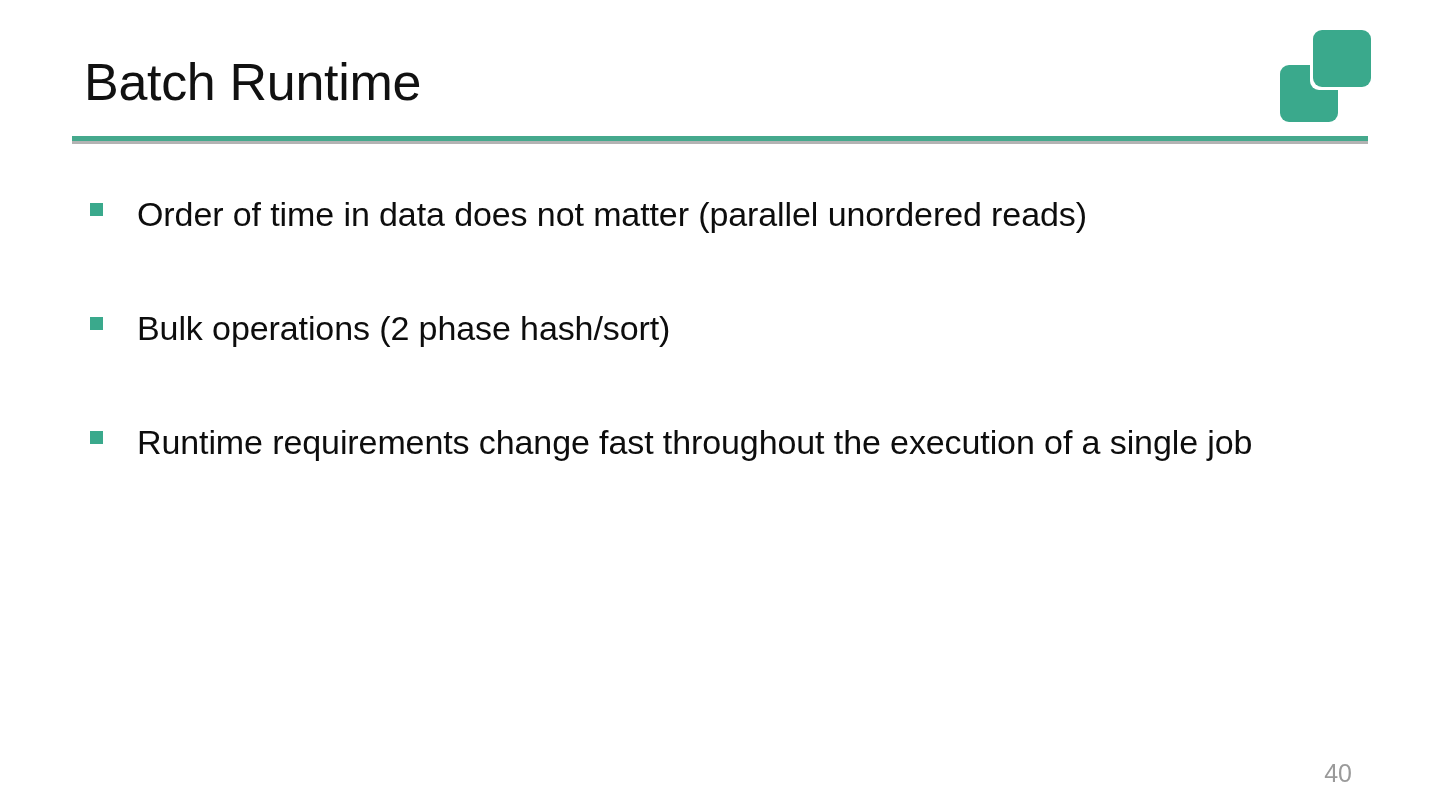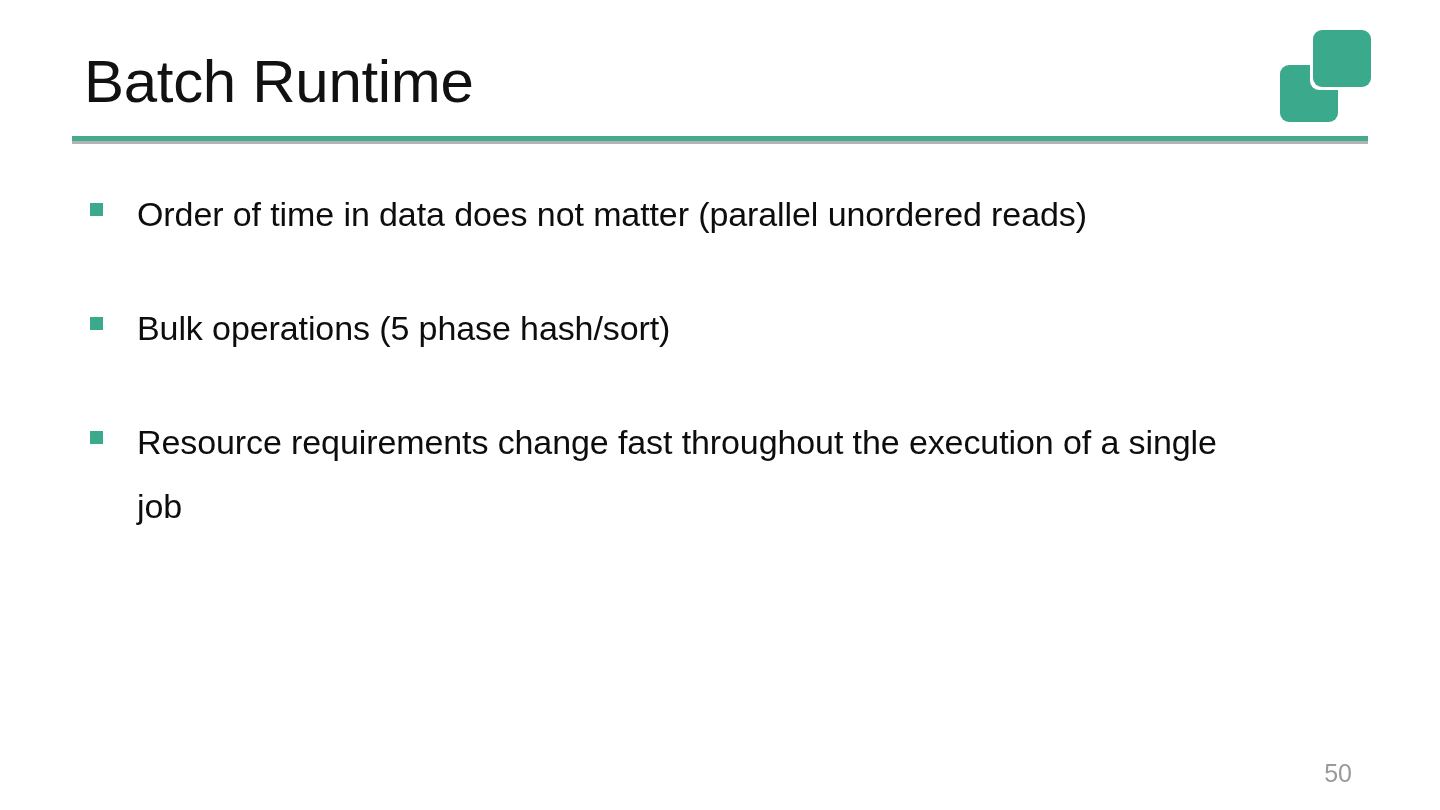--- a/index.html
+++ b/index.html
@@ -19,21 +19,21 @@
     width: 1440px;
     height: 810px;
     background: #ffffff;
   }
 
   
   .slide-title {
     position: absolute;
     left: 84px;
     top: 46px;
-    font-size: 60px;
+    font-size: 52px;
     line-height: 72px;
     font-weight: 400;
     color: #111111;
     letter-spacing: -0.3px;
     white-space: nowrap;
   }
 
   
   .title-rule {
     position: absolute;
@@ -139,26 +139,26 @@
 
   <div class="body-list">
 
     <div class="bullet-row">
       <span class="bullet-marker"></span>
       <span class="bullet-text">Order of time in data does not matter (parallel unordered reads)</span>
     </div>
 
     <div class="bullet-row">
       <span class="bullet-marker"></span>
-      <span class="bullet-text">Bulk operations (5 phase hash/sort)</span>
+      <span class="bullet-text">Bulk operations (2 phase hash/sort)</span>
     </div>
 
 
     <div class="bullet-row">
       <span class="bullet-marker"></span>
-      <span class="bullet-text">Resource requirements change fast throughout the execution of a single job</span>
+      <span class="bullet-text">Runtime requirements change fast throughout the execution of a single job</span>
     </div>
 
   </div>
 
-  <div class="page-number">50</div>
+  <div class="page-number">40</div>
 
 </div>
 
 </body></html>

